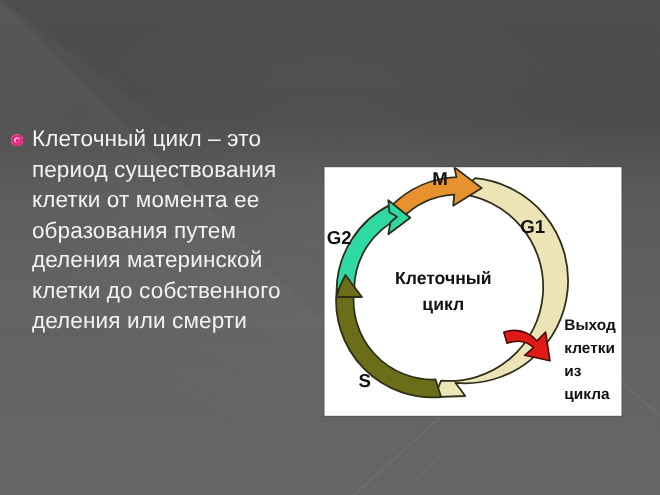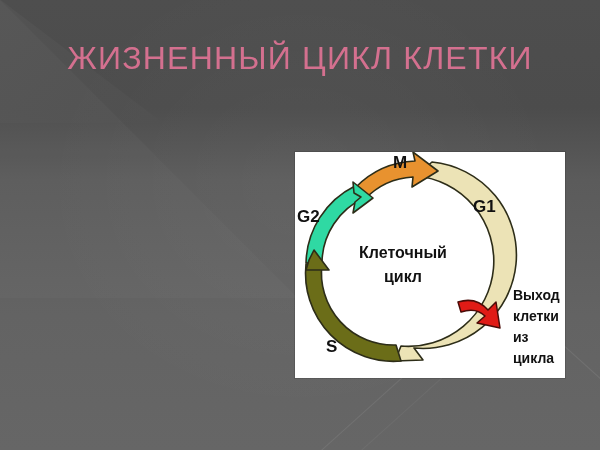--- a/index.html
+++ b/index.html
@@ -146,22 +146,25 @@
   <div class="bg-tri-tl"></div>
   <div class="bg-tri-tl2"></div>
 
   <div class="bg-chev">
     <div class="ln" style="left:0;top:150px;width:220px;transform:rotate(-42deg);"></div>
     <div class="ln" style="left:215px;top:0px;width:175px;transform:rotate(42deg);"></div>
     <div class="ln" style="left:40px;top:150px;width:205px;transform:rotate(-42deg);opacity:.6;"></div>
   </div>
   <div class="bg-vig"></div>
 
-  <div class="title">ЖИЗНЕННЫЙ ЦИКЛ КЛЕТКИ</div>
-
+
+  <div class="body-block">
+    <span class="bullet-dot"></span>
+    <div class="bullet-text">Клеточный цикл – это период существования клетки от момента ее образования путем деления материнской клетки до собственного деления или смерти</div>
+  </div>
 
   <div class="pic">
     <svg width="270" height="226" viewBox="0 0 270 226">
 
       <g>
         <path d="M 121 24
                  A 72 72 0 0 1 106 194
                  L 100 209
                  L 128 208
                  L 119 196

